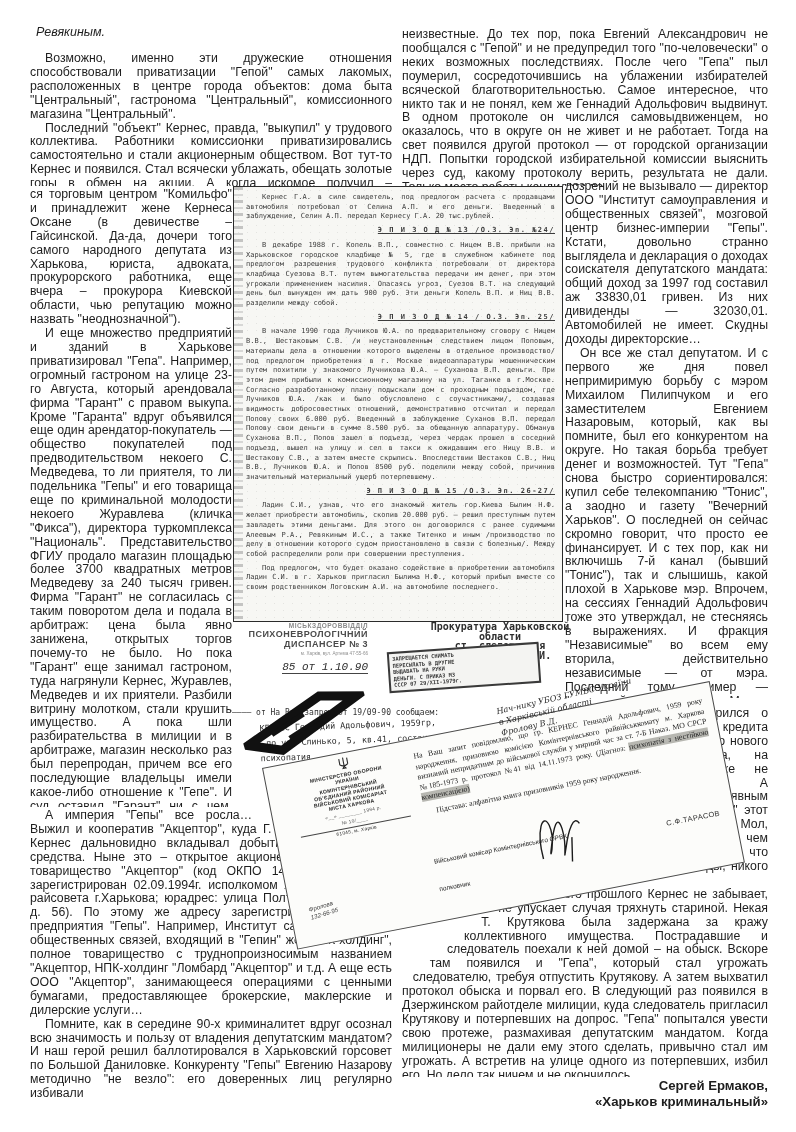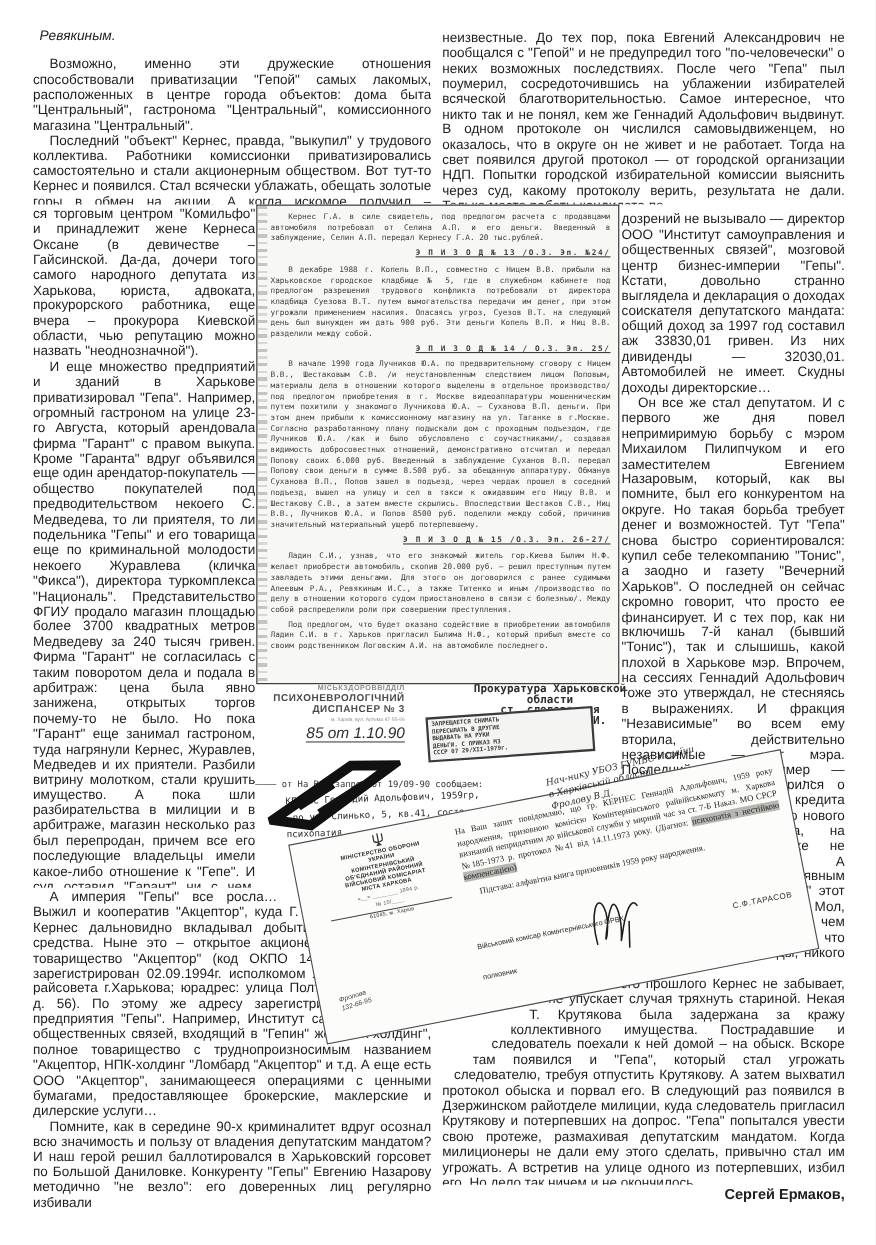--- a/index.html
+++ b/index.html
@@ -7,21 +7,21 @@
         font-family:"Liberation Sans",sans-serif;color:#1e1e1e;}
   
   .txt{position:absolute;font-size:12.3px;line-height:13.9px;text-align:justify;overflow:hidden;z-index:1;}
   .txt p{margin:0 0 0 0;text-indent:15px;}
   .txt p.cont{text-indent:0;}
   #okonchanie{position:absolute;left:36px;top:25px;font-style:italic;font-size:12.5px;z-index:1;}
   #l-top{left:30px;top:52px;width:362px;height:134px;}
   #l-mid{left:30px;top:188px;width:202px;height:619px;}
   #l-bot{left:30px;top:809px;width:362px;height:300px;}
   #r-top{left:402px;top:28px;width:366px;height:158px;}
-  #r-mid{left:565px;top:193px;width:203px;height:518px;}
+  #r-mid{left:565px;top:180px;width:203px;height:518px;}
   #r-bot{left:402px;top:707px;width:366px;height:370px;}
   .corner-r{float:right;width:150px;height:100px;shape-outside:polygon(10px 0,150px 0,150px 100px);}
   .corner-l{float:left;width:215px;height:268px;shape-outside:polygon(0 0,163px 0,213px 100px,6px 268px,0 268px);}
   #byline{position:absolute;left:402px;top:1078px;width:366px;text-align:right;font-weight:bold;
           font-size:13.2px;line-height:15.5px;z-index:1;}
   
   #doc-episodes{position:absolute;left:233px;top:186px;width:330px;height:436px;background:#f7f7f4;
       border:1px solid #2b2b2b;box-sizing:border-box;padding:6px 7px 8px 12px;z-index:5;
       font-family:"DejaVu Sans Mono",monospace;font-size:7px;line-height:9.7px;color:#3c3c3c;
       text-align:justify;overflow:hidden;
@@ -30,22 +30,22 @@
       background:repeating-linear-gradient(180deg,#9a9a9a 0 3px,transparent 3px 7px,#bdbdbd 7px 9px,transparent 9px 13px);
       opacity:.55;}
   #doc-episodes p{margin:0 0 4px 0;text-indent:16px;}
   .ep-h{font-weight:bold;text-align:right;text-decoration:underline;letter-spacing:1.5px;margin:2px 0 5px 0;}
   
   #doc-disp{position:absolute;left:228px;top:620px;width:344px;height:160px;z-index:4;color:#2e2e2e;}
   .disp-head{position:absolute;left:2px;top:2px;width:138px;text-align:right;}
   .dh1{font-size:6.5px;font-weight:bold;color:#8a8a8a;letter-spacing:.5px;}
   .dh2,.dh3{font-size:9px;font-weight:bold;color:#4a4a4a;letter-spacing:.5px;}
   .dh4{font-size:4.6px;color:#909090;margin-top:2px;}
-  .dh-hand{font-style:italic;font-size:14px;margin-top:2px;border-bottom:1px solid #444;display:inline-block;
-           font-family:Liberation Sans, sans-serif;}
+  .dh-hand{font-style:italic;font-size:11px;margin-top:2px;border-bottom:1px solid #444;display:inline-block;
+           font-family:Liberation Mono, monospace;}
   .disp-to{position:absolute;left:198px;top:2px;width:148px;text-align:center;
            font-family:"DejaVu Sans Mono",monospace;font-size:10px;font-weight:bold;line-height:9.5px;}
   .disp-stamp{position:absolute;left:160px;top:27px;width:142px;border:2px solid #3a3a3a;padding:2px 3px;
            transform:rotate(-4deg);background:#f4f4f2;
            font-family:"DejaVu Sans Mono",monospace;font-size:5.4px;font-weight:bold;line-height:6.6px;color:#3a3a3a;}
   .disp-req{position:absolute;left:4px;top:88px;width:330px;font-family:"DejaVu Sans Mono",monospace;
            font-size:8px;color:#333;}
   .disp-body{position:absolute;left:32px;top:60px;width:300px;transform:rotate(-2deg);
            font-family:"DejaVu Sans Mono",monospace;font-size:8.4px;line-height:15px;color:#2c2c2c;}
   .disp-body .ln2{padding-left:6px;}
@@ -107,20 +107,21 @@
   </div>
 
   <div id="r-bot" class="txt">
     <span class="corner-l"></span>
     <p class="cont">хаил Пилипчук договорился о выделении Харькову кредита ЕБРР на строительство нового мусорного полигона, на старый мусор уже не помещается. А "Независимые" под явным руководством "Гепы" этот проект зарубили. Мол, кредит неизвестно чем отдавать, денег нет. А то, что городу некуда девать отходы, никого не волнует.</p>
     <p>И своего прошлого Кернес не забывает, не упускает случая тряхнуть стариной. Некая Т. Крутякова была задержана за кражу коллективного имущества. Пострадавшие и следователь поехали к ней домой – на обыск. Вскоре там появился и "Гепа", который стал угрожать следователю, требуя отпустить Крутякову. А затем выхватил протокол обыска и порвал его. В следующий раз появился в Дзержинском райотделе милиции, куда следователь пригласил Крутякову и потерпевших на допрос. "Гепа" попытался увести свою протеже, размахивая депутатским мандатом. Когда милиционеры не дали ему этого сделать, привычно стал им угрожать. А встретив на улице одного из потерпевших, избил его. Но дело так ничем и не окончилось.</p>
   </div>
 
   <div id="byline">
     <div>Сергей Ермаков,</div>
+    <div>«Харьков криминальный»</div>
   </div>
 
   <div id="doc-episodes">
     <p>Кернес Г.А. в силе свидетель, под предлогом расчета с продавцами автомобиля потребовал от Селина А.П. и его деньги. Введенный в заблуждение, Селин А.П. передал Кернесу Г.А. 20 тыс.рублей.</p>
     <div class="ep-h">Э П И З О Д № 13 /О.З. Эп. №24/</div>
     <p>В декабре 1988 г. Копель В.П., совместно с Ницем В.В. прибыли на Харьковское городское кладбище № 5, где в служебном кабинете под предлогом разрешения трудового конфликта потребовали от директора кладбища Суезова В.Т. путем вымогательства передачи им денег, при этом угрожали применением насилия. Опасаясь угроз, Суезов В.Т. на следующий день был вынужден им дать 900 руб. Эти деньги Копель В.П. и Ниц В.В. разделили между собой.</p>
     <div class="ep-h">Э П И З О Д № 14 / О.З. Эп. 25/</div>
     <p>В начале 1990 года Лучников Ю.А. по предварительному сговору с Ницем В.В., Шестаковым С.В. /и неустановленным следствием лицом Поповым, материалы дела в отношении которого выделены в отдельное производство/ под предлогом приобретения в г. Москве видеоаппаратуры мошенническим путем похитили у знакомого Лучникова Ю.А. – Суханова В.П. деньги. При этом днем прибыли к комиссионному магазину на ул. Таганке в г.Москве. Согласно разработанному плану подыскали дом с проходным подъездом, где Лучников Ю.А. /как и было обусловлено с соучастниками/, создавая видимость добросовестных отношений, демонстративно отсчитал и передал Попову своих 6.000 руб. Введенный в заблуждение Суханов В.П. передал Попову свои деньги в сумме 8.500 руб. за обещанную аппаратуру. Обманув Суханова В.П., Попов зашел в подъезд, через чердак прошел в соседний подъезд, вышел на улицу и сел в такси к ожидавшим его Ницу В.В. и Шестакову С.В., а затем вместе скрылись. Впоследствии Шестаков С.В., Ниц В.В., Лучников Ю.А. и Попов 8500 руб. поделили между собой, причинив значительный материальный ущерб потерпевшему.</p>
     <div class="ep-h">Э П И З О Д № 15 /О.З. Эп. 26-27/</div>
     <p>Ладин С.И., узнав, что его знакомый житель гор.Киева Былим Н.Ф. желает приобрести автомобиль, скопив 20.000 руб. – решил преступным путем завладеть этими деньгами. Для этого он договорился с ранее судимыми Алеевым Р.А., Ревякиным И.С., а также Титенко и иным /производство по делу в отношении которого судом приостановлено в связи с болезнью/. Между собой распределили роли при совершении преступления.</p>

